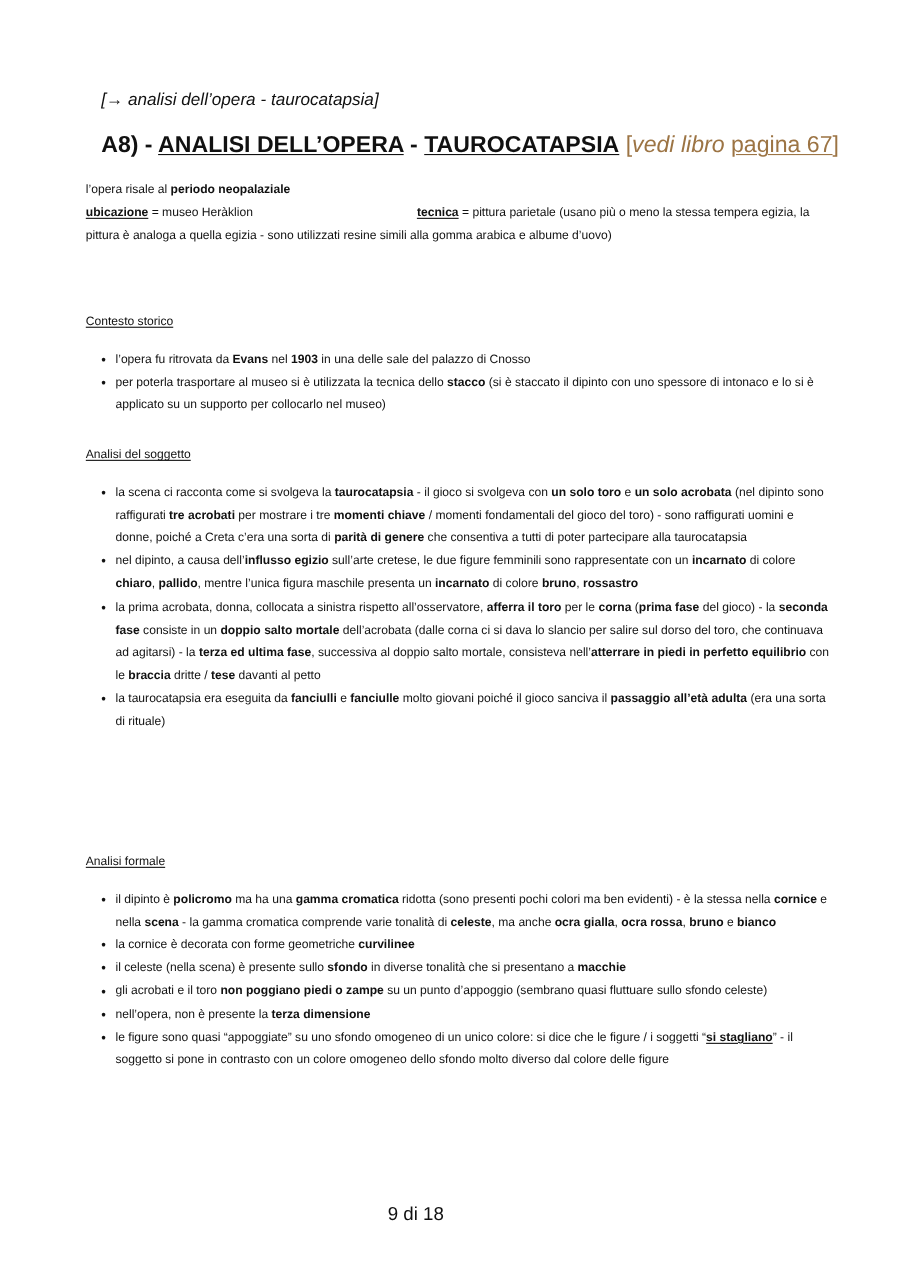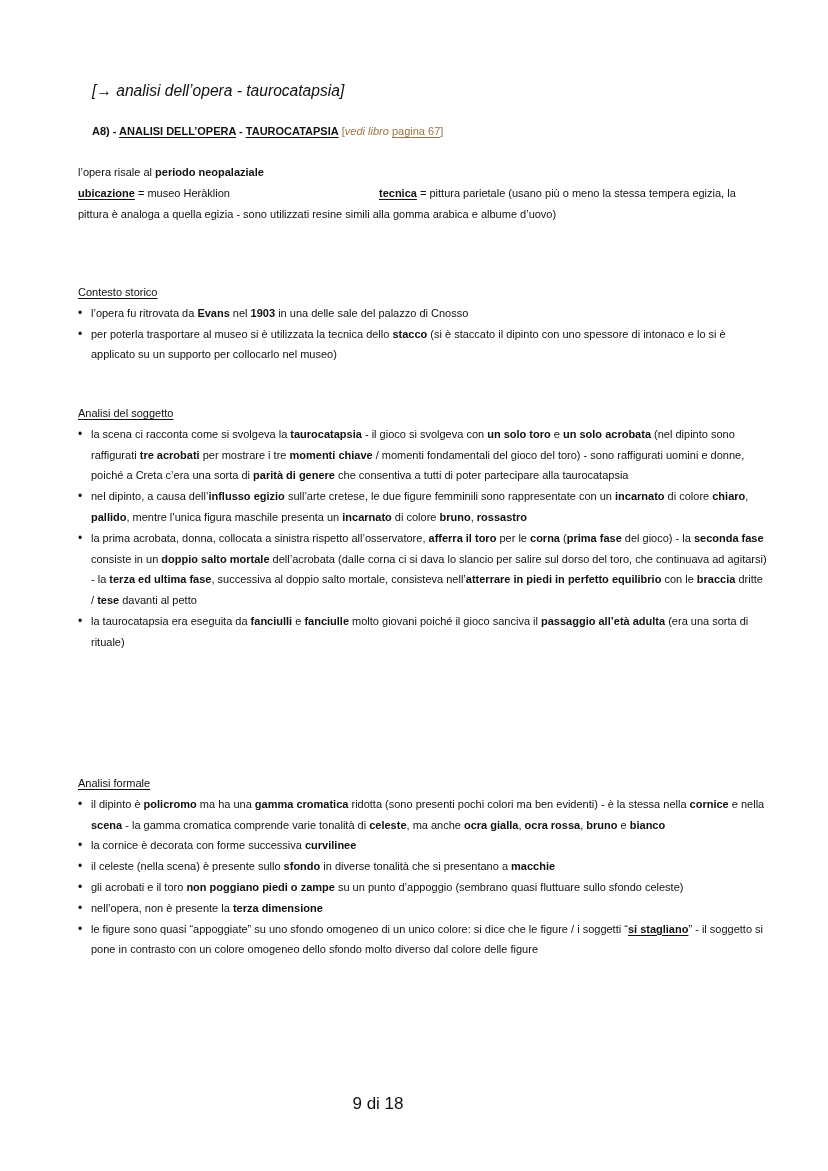--- a/index.html
+++ b/index.html
@@ -3,28 +3,28 @@
 <meta charset="utf-8">
 <style>
   html, body { margin: 0; padding: 0; background: #ffffff; }
   body {
     width: 828px; height: 1171px; position: relative; overflow: hidden;
     font-family: "Liberation Sans", sans-serif; color: #111111;
   }
   .page { position: absolute; left: 78px; top: 0; width: 690px; }
   .line { position: absolute; left: 14px; font-size: 15.6px; line-height: 21px; white-space: nowrap; }
   .nav { top: 80px; font-style: italic; }
-  .title { top: 121px; font-weight: bold; font-size: 11px; }
+  .title { top: 121px; font-weight: bold; font-size: 21px; }
   .u { text-decoration: underline; text-decoration-thickness: 1px; text-underline-offset: 2px; }
   .accent { color: #9c7444; font-weight: normal; }
   .accent i { font-style: italic; }
   b { font-weight: bold; }
   .block { position: absolute; left: 0; width: 690px; font-size: 11px; line-height: 20.8px; }
   .sec-h { font-weight: normal; text-decoration: underline; text-underline-offset: 2px; }
-  ul { list-style: none; margin: 0; padding: 0; }
+  ul { list-style: none; margin: 14px; padding: 0; }
   li { position: relative; padding-left: 13px; }
   li::before { content: "•"; position: absolute; left: 0; top: 0; font-size: 12px; }
   .tab2 { display: inline-block; }
   .footer { position: absolute; top: 1094px; left: 0; width: 756px; text-align: center; font-size: 17px; }
 </style>
 </head>
 <body>
 
 <div class="page">
 
@@ -56,21 +56,21 @@
       <li><span>nel dipinto, a causa dell’</span><b>influsso egizio</b><span> sull’arte cretese, le due figure femminili sono rappresentate con un </span><b>incarnato</b><span> di colore </span><b>chiaro</b><span>, </span><b>pallido</b><span>, mentre l’unica figura maschile presenta un </span><b>incarnato</b><span> di colore </span><b>bruno</b><span>, </span><b>rossastro</b></li>
       <li><span>la prima acrobata, donna, collocata a sinistra rispetto all’osservatore, </span><b>afferra il toro</b><span> per le </span><b>corna</b><span> (</span><b>prima fase</b><span> del gioco) - la </span><b>seconda fase</b><span> consiste in un </span><b>doppio salto mortale</b><span> dell’acrobata (dalle corna ci si dava lo slancio per salire sul dorso del toro, che continuava ad agitarsi) - la </span><b>terza ed ultima fase</b><span>, successiva al doppio salto mortale, consisteva nell’</span><b>atterrare in piedi in perfetto equilibrio</b><span> con le </span><b>braccia</b><span> dritte / </span><b>tese</b><span> davanti al petto</span></li>
       <li><span>la taurocatapsia era eseguita da </span><b>fanciulli</b><span> e </span><b>fanciulle</b><span> molto giovani poiché il gioco sanciva il </span><b>passaggio all’età adulta</b><span> (era una sorta di rituale)</span></li>
     </ul>
   </div>
 
   <div class="block" style="top:773px;">
     <div class="sec-h">Analisi formale</div>
     <ul>
       <li><span>il dipinto è </span><b>policromo</b><span> ma ha una </span><b>gamma cromatica</b><span> ridotta (sono presenti pochi colori ma ben evidenti) - è la stessa nella </span><b>cornice</b><span> e nella </span><b>scena</b><span> - la gamma cromatica comprende varie tonalità di </span><b>celeste</b><span>, ma anche </span><b>ocra gialla</b><span>, </span><b>ocra rossa</b><span>, </span><b>bruno</b><span> e </span><b>bianco</b></li>
-      <li><span>la cornice è decorata con forme successiva </span><b>curvilinee</b></li>
+      <li><span>la cornice è decorata con forme geometriche </span><b>curvilinee</b></li>
       <li><span>il celeste (nella scena) è presente sullo </span><b>sfondo</b><span> in diverse tonalità che si presentano a </span><b>macchie</b></li>
       <li><span>gli acrobati e il toro </span><b>non poggiano piedi o zampe</b><span> su un punto d’appoggio (sembrano quasi fluttuare sullo sfondo celeste)</span></li>
       <li><span>nell’opera, non è presente la </span><b>terza dimensione</b></li>
       <li><span>le figure sono quasi “appoggiate” su uno sfondo omogeneo di un unico colore: si dice che le figure / i soggetti “</span><b class="u">si stagliano</b><span>” - il soggetto si pone in contrasto con un colore omogeneo dello sfondo molto diverso dal colore delle figure</span></li>
     </ul>
   </div>
 </div>
 
 <div class="footer">9 di 18</div>
 

